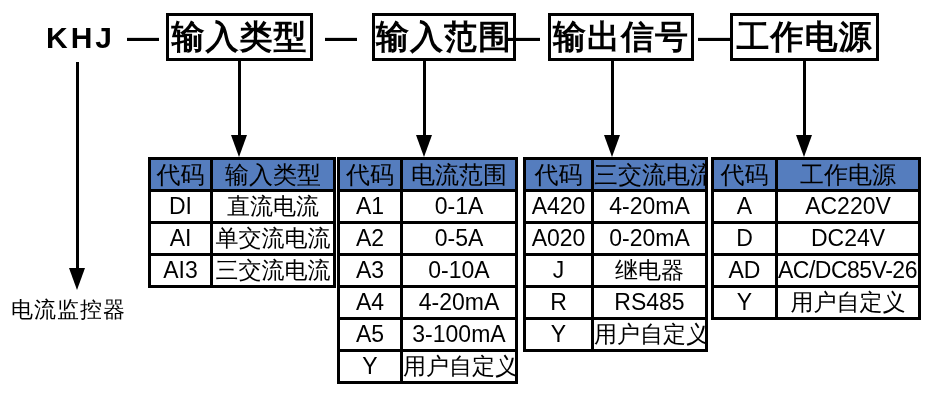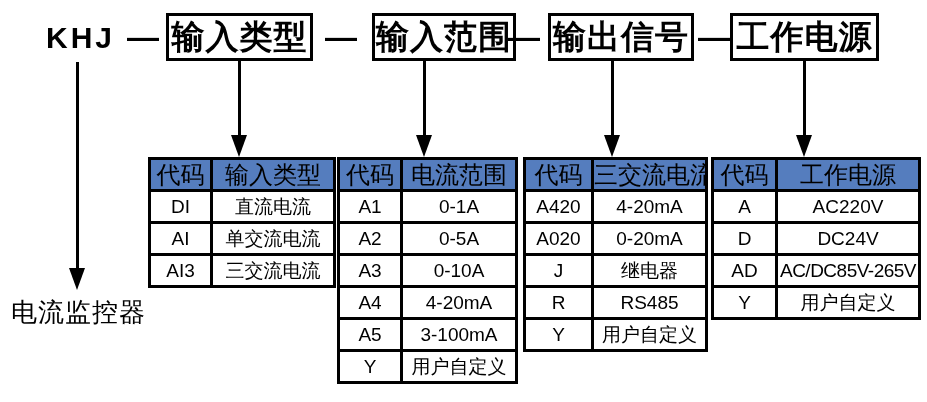--- a/index.html
+++ b/index.html
@@ -38,28 +38,28 @@
     width:0;height:0;flex:0 0 auto;
     border-left:8px solid transparent;border-right:8px solid transparent;
     border-top:22px solid var(--border);
   }
   #arrow-khj{left:68px;top:62px;height:228px;}
   #arrow0{left:230px;top:61px;height:96px;}
   #arrow1{left:415px;top:61px;height:96px;}
   #arrow2{left:603px;top:61px;height:96px;}
   #arrow3{left:795px;top:61px;height:96px;}
   .product-label{
-    position:absolute;left:11px;top:295px;font-size:26px;letter-spacing:1px;white-space:nowrap;
+    position:absolute;left:11px;top:295px;font-size:22px;letter-spacing:1px;white-space:nowrap;
   }
   table.codes{
     position:absolute;top:157px;border-collapse:collapse;table-layout:fixed;padding-left:38px;
   }
   table.codes th,table.codes td{
     border:3px solid var(--border);text-align:center;vertical-align:middle;
-    padding:0;height:29px;font-size:19px;line-height:1;white-space:nowrap;overflow:hidden;
+    padding:0;height:29px;font-size:23px;line-height:1;white-space:nowrap;overflow:hidden;
     font-weight:normal;
   }
   table.codes th{background:var(--header-bg);font-size:24px;}
   #t0{left:148px;width:188px;}
   #t1{left:337px;width:181px;}
   #t2{left:523px;width:185px;}
   #t3{left:711px;width:210px;}
   #t0 th:first-child,#t0 td:first-child{width:59px;}
   #t1 th:first-child,#t1 td:first-child{width:60px;}
   #t2 th:first-child,#t2 td:first-child{width:65px;}

